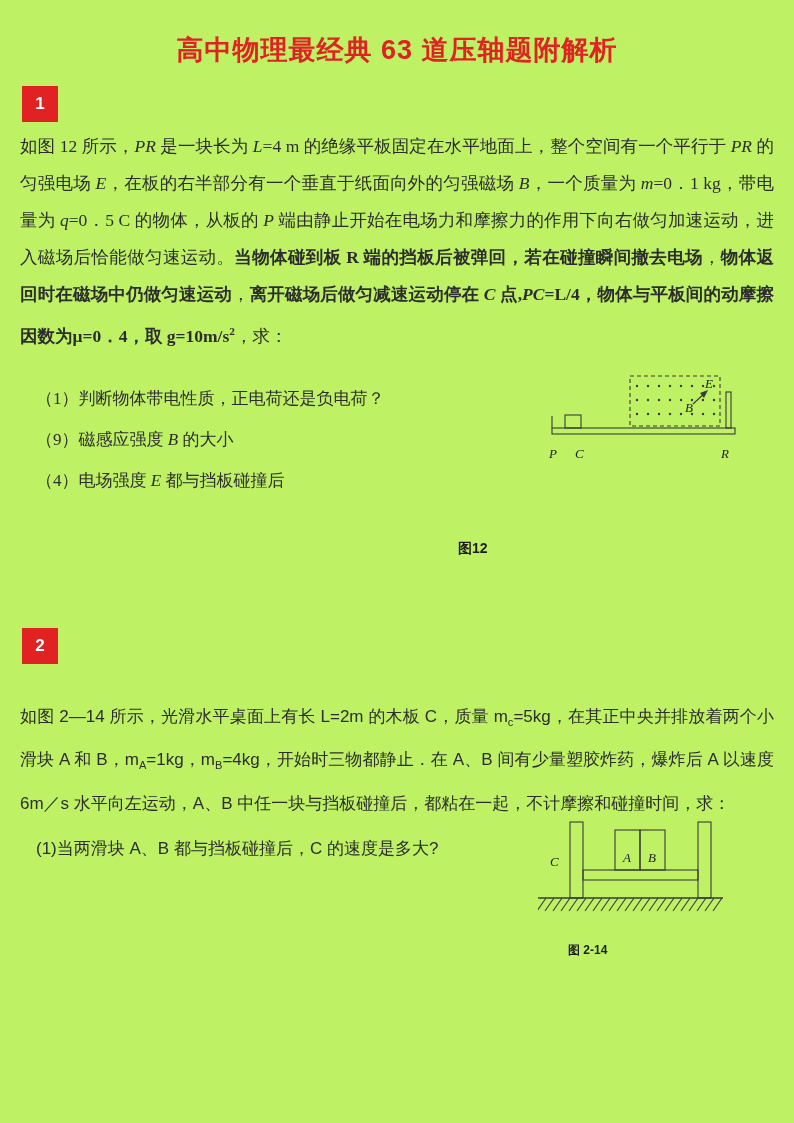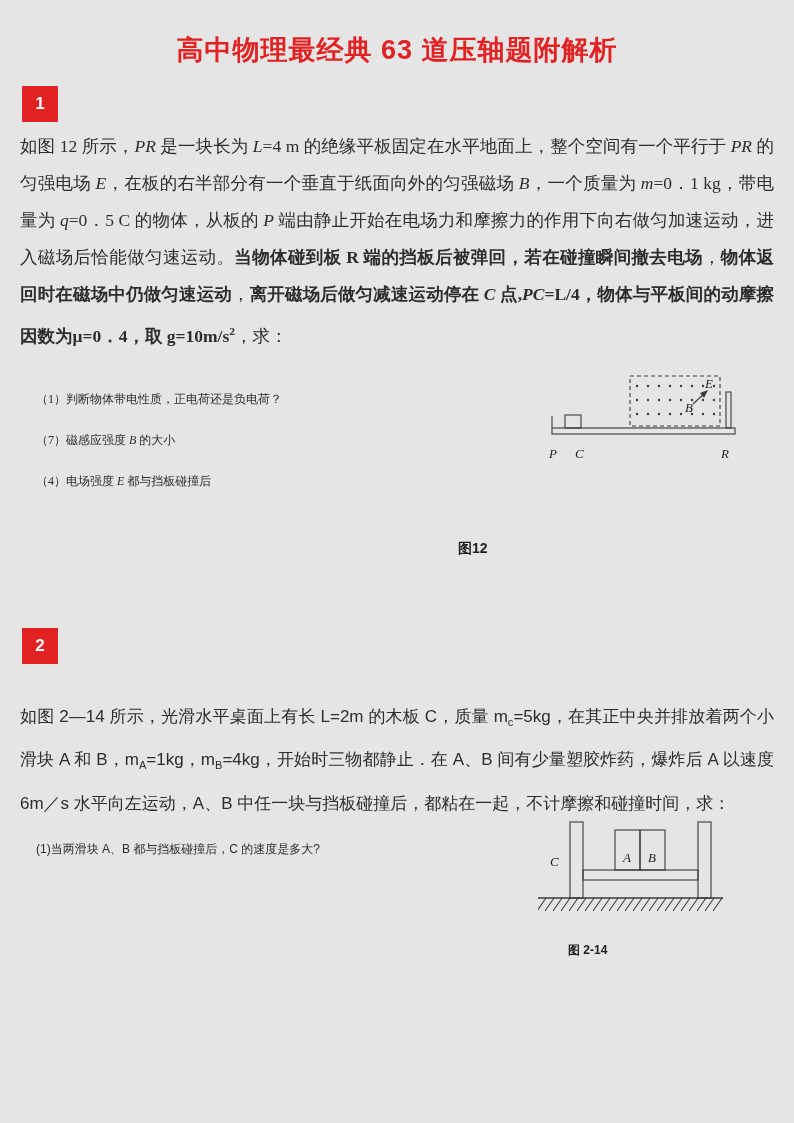--- a/index.html
+++ b/index.html
@@ -1,19 +1,19 @@
 <!DOCTYPE html>
 <html style="--accent: #e02222;"><head>
 <meta charset="utf-8">
 <style>
   * { margin:0; padding:0; box-sizing:border-box; }
   html,body { background:#ffffff; }
   .page {
     position:relative; width:794px; height:1123px; margin:0 auto;
-    background:#e5e5e5; overflow:hidden; color:#2d2d2d;
+    background:#bef264; overflow:hidden; color:#2d2d2d;
     font-family:"Liberation Serif", serif;
     outline:1px solid #ececec;
   }
   .title {
     position:absolute; top:32px; left:0; width:100%;
     text-align:center; font-size:27px; font-weight:700;
     color:var(--accent,#e02222); letter-spacing:1px;
     font-family:"Liberation Sans", sans-serif;
   }
   .badge {
@@ -24,21 +24,21 @@
     font-family:"Liberation Sans", sans-serif;
   }
   .badge.b1 { top:86px; }
   .badge.b2 { top:628px; }
   .para {
     position:absolute; left:20px; width:754px;
     font-size:17.5px; line-height:37px; text-align:justify;
   }
   .para1 { top:128px; }
   .para2 { top:698px; font-size:17px; font-family:"Liberation Sans", sans-serif; }
-  .qlist { position:absolute; left:36px; font-size:12px; }
+  .qlist { position:absolute; left:36px; font-size:17px; }
   .qlist1 { top:388px; }
   .qlist1 .q { line-height:22px; margin-bottom:19px; }
   .qlist2 { top:838px; font-family:"Liberation Sans", sans-serif; }
   .qlist2 .q { line-height:22px; margin-bottom:18px; }
   .i { font-style:italic; }
   .b { font-weight:700; }
   .sub { font-size:0.65em; vertical-align:sub; }
   .sup { font-size:0.65em; vertical-align:super; }
   .fig1 { position:absolute; left:545px; top:370px; }
   .cap1 { position:absolute; left:458px; top:516px; font-size:14px; font-weight:700;
@@ -59,21 +59,21 @@
 <div class="page">
 
   <div class="title">高中物理最经典 63 道压轴题附解析</div>
 
   <div class="badge b1">1</div>
 
   <div class="para para1"><span>如图 12 所示，</span><span class="i">PR</span><span> 是一块长为 </span><span class="i">L</span><span>=4 m 的绝缘平板固定在水平地面上，整个空间有一个平行于 </span><span class="i">PR</span><span> 的匀强电场 </span><span class="i">E</span><span>，在板的右半部分有一个垂直于纸面向外的匀强磁场 </span><span class="i">B</span><span>，一个质量为 </span><span class="i">m</span><span>=0．1 kg，带电量为 </span><span class="i">q</span><span>=0．5 C 的物体，从板的 </span><span class="i">P</span><span> 端由静止开始在电场力和摩擦力的作用下向右做匀加速运动，进入磁场后恰能做匀速运动。</span><span class="b">当物体碰到板 R 端的挡板后被弹回，若在碰撞瞬间撤去电场</span><span>，</span><span class="b">物体返回时在磁场中仍做匀速运动</span><span>，</span><span class="b">离开磁场后做匀减速运动停在 </span><span class="b i">C</span><span class="b"> 点,</span><span class="b i">PC</span><span class="b">=L/4，</span><span class="b">物体与平板间的动摩擦因数为μ=0．4，取 g=10m/s</span><span class="b sup">2</span><span>，求：</span></div>
 
   <div class="qlist qlist1">
     <div class="q"><span>（1）判断物体带电性质，正电荷还是负电荷？</span></div>
-    <div class="q"><span>（7）磁感应强度 </span><span class="i">B</span><span> 的大小</span></div>
+    <div class="q"><span>（9）磁感应强度 </span><span class="i">B</span><span> 的大小</span></div>
     <div class="q"><span>（4）电场强度 </span><span class="i">E</span><span> 都与挡板碰撞后</span></div>
   </div>
 
   <div class="fig1">
     <svg width="205" height="100" viewBox="0 0 205 100">
 
       <rect class="dash" x="85" y="6" width="90" height="50"></rect>
       <g>
         <circle class="dot" cx="92" cy="16" r="1.2"></circle>
           <circle class="dot" cx="103" cy="16" r="1.2"></circle>

